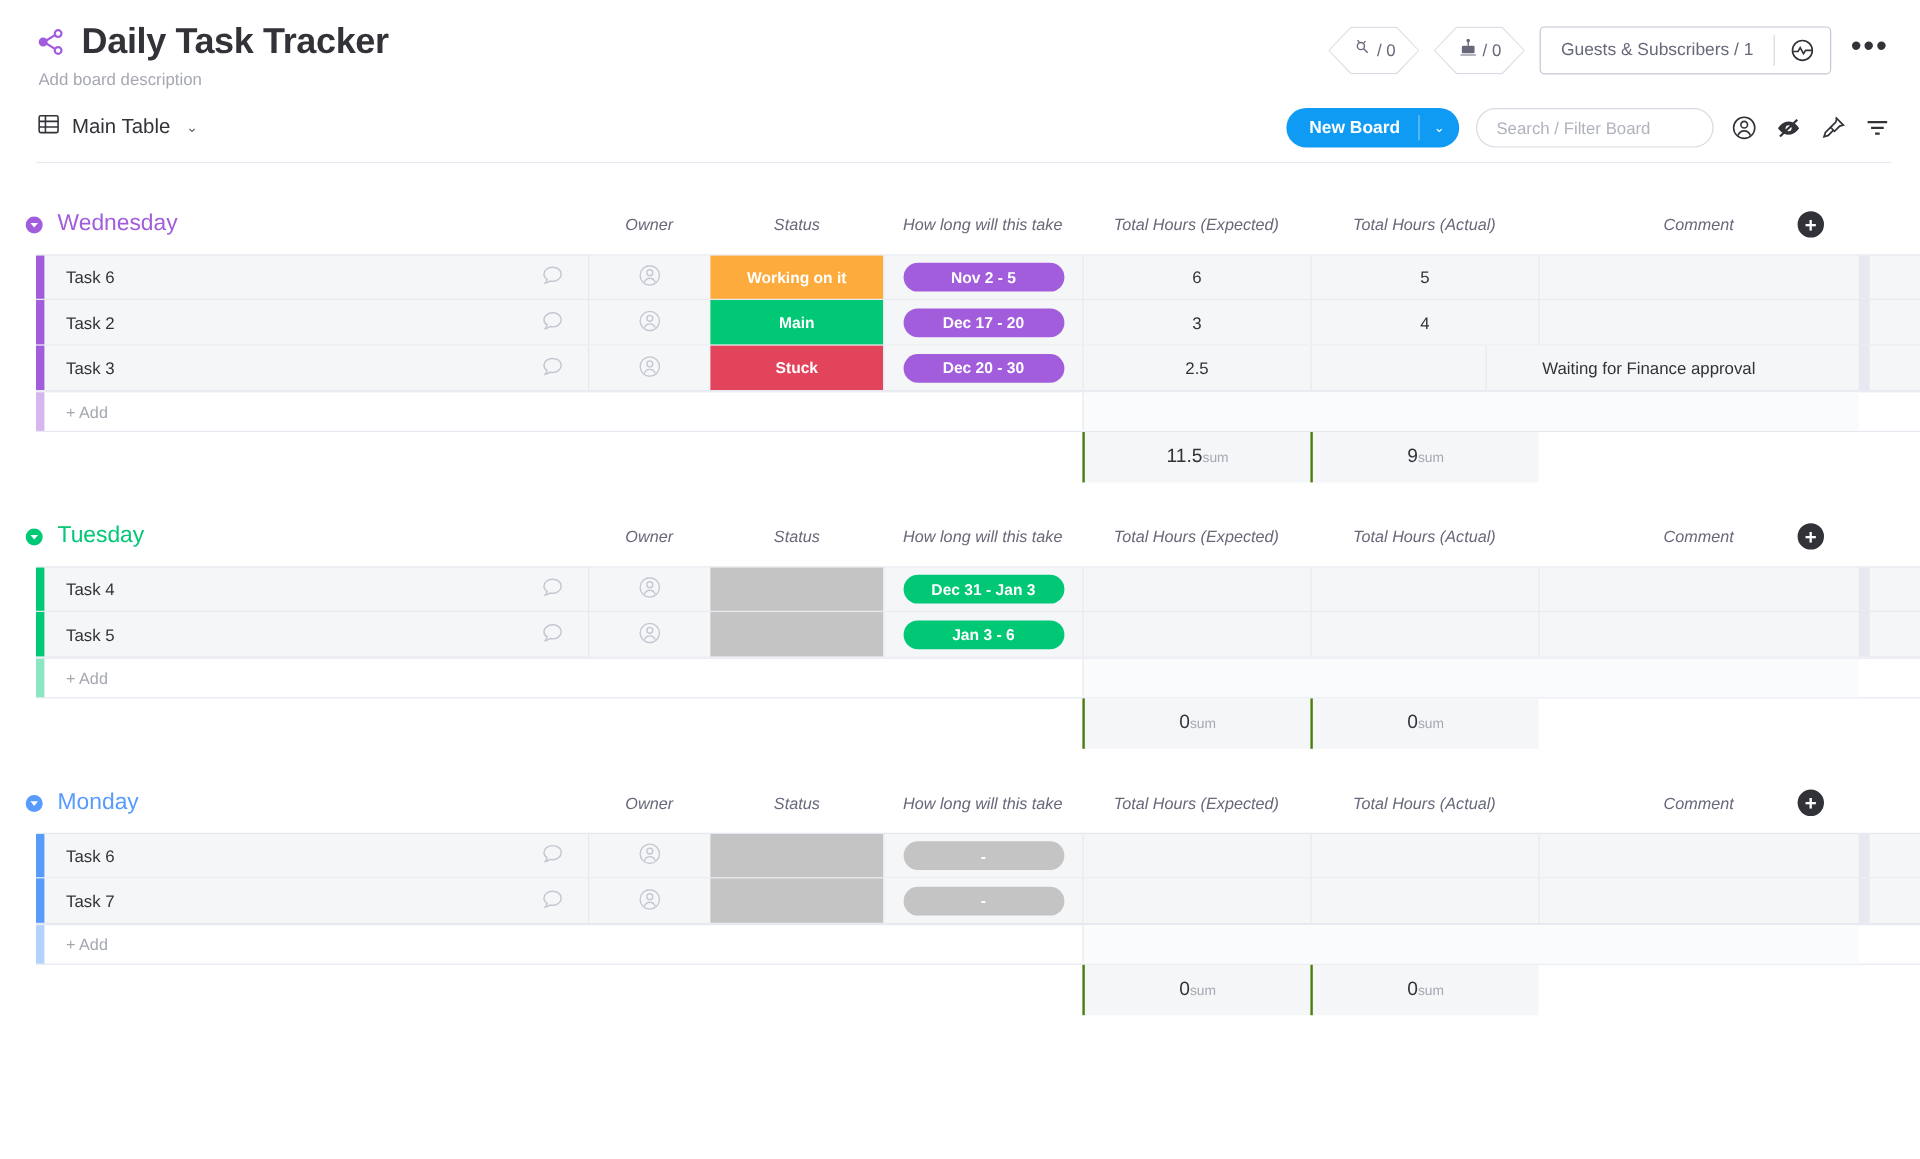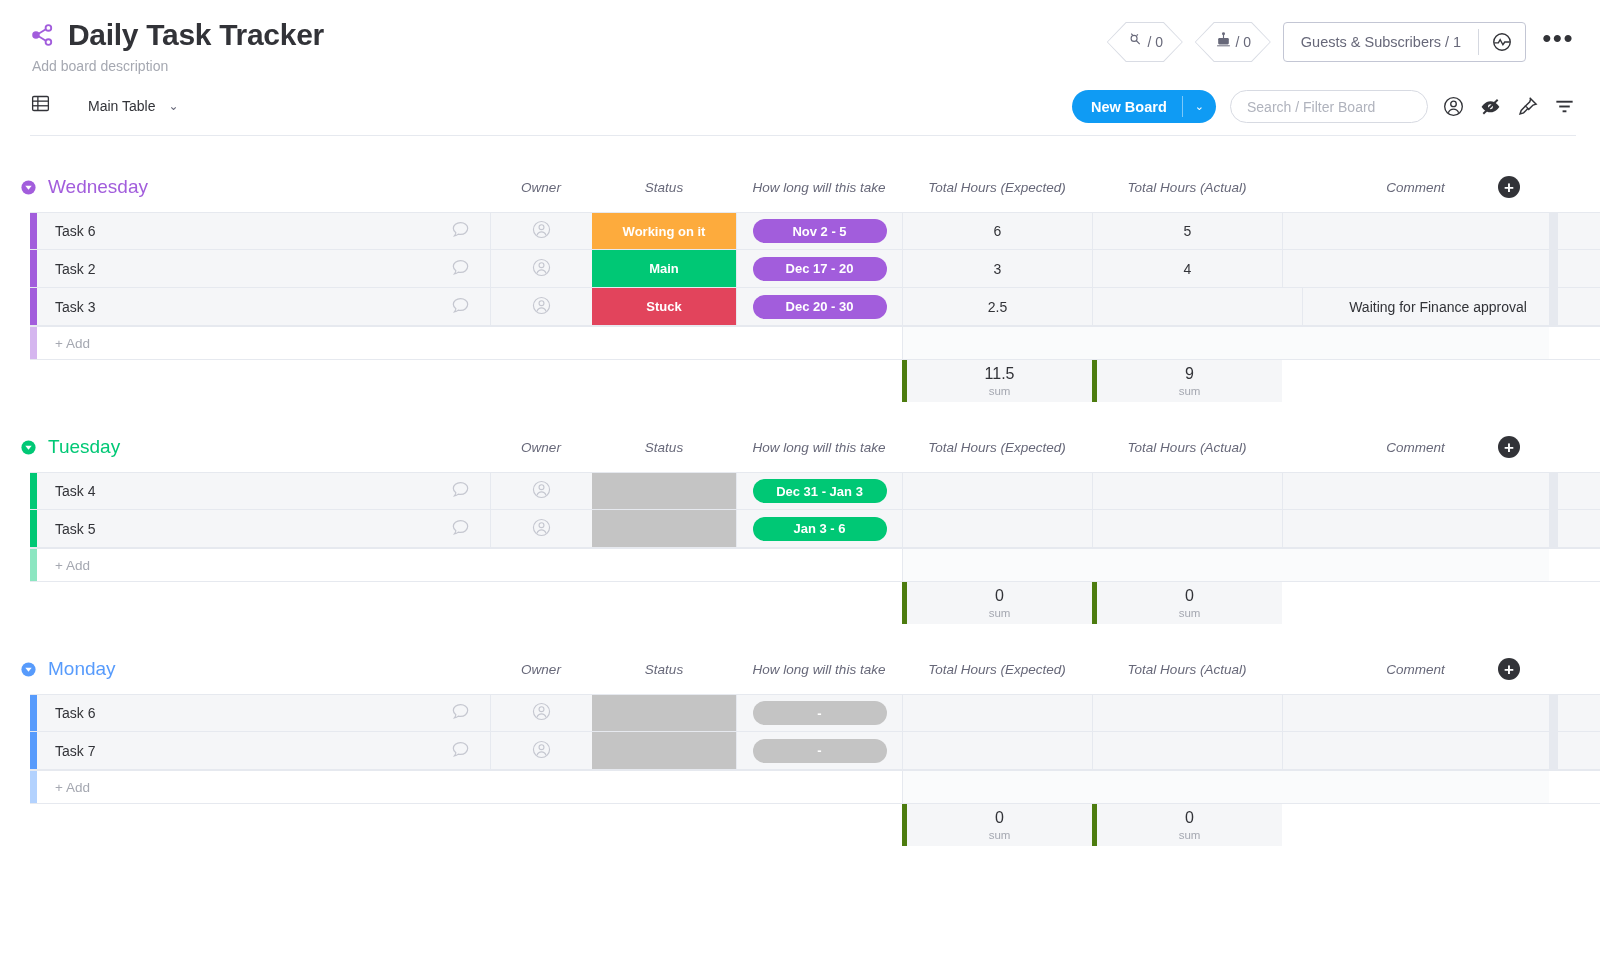--- a/index.html
+++ b/index.html
@@ -56,21 +56,21 @@
   }
 
   
   .toolbar {
     position: relative; margin: 14px 24px 0 30px; padding-bottom: 12px;
     border-bottom: 1px solid #e6e9ef;
     display: flex; align-items: center; height: 48px;
   }
   .view-tab { display: flex; align-items: center; gap: 9px; cursor: pointer; }
   .view-tab svg { width: 21px; height: 21px; }
-  .view-tab-label { font-size: 14px; color: #323338; margin-left: 28px; }
+  .view-tab-label { font-size: 17px; color: #323338; }
   .chev { font-size: 12px; color: #676879; margin-left: 4px; }
 
   .toolbar-right {
     position: absolute; right: 0; top: 2px;
     display: flex; align-items: center; gap: 14px;
   }
   .new-task {
     display: flex; align-items: stretch; height: 33px;
     background: #0f9bf4; border-radius: 17px; overflow: hidden; cursor: pointer;
   }
@@ -157,22 +157,22 @@
   .addrow-bar { width: 7px; height: 100%; flex: none; opacity: .45; }
   .addrow-label { position: absolute; left: 25px; font-size: 13.5px; color: #a5a8b1; }
   .addrow-fill {
     position: absolute; top: 0; height: 100%;
     background: #fafbfc; border-left: 1px solid #e6e9ef;
   }
 
   .sumrow { position: relative; height: 42px; margin-left: 30px; }
   .sumcell {
     position: absolute; top: 0; height: 100%;
-    background: #f5f6f8; border-left: 5px solid #4d7c0f;
-    display: flex; flex-direction: column; align-items: center; justify-content: center;
+    background: #f5f6f8; border-left: 2px solid #4d7c0f;
+    display: flex; flex-direction: row; align-items: center; justify-content: center;
   }
   .sumval { font-size: 16px; color: #323338; line-height: 1.1; }
   .sumlbl { font-size: 11.5px; color: #a5a8b1; margin-top: 2px; }
 </style>
 </head>
 <body>
 
 <div class="board-header">
   <div class="title-row">
     <span class="share-icon">
@@ -367,21 +367,21 @@
               </svg></span>
           </div>
           <div class="cell" style="left:562px;width:144px;border-left:none">
             <div class="status-chip" style="background:#e2445c">Stuck</div>
           </div>
           <div class="cell cell-plain" style="left:706px;width:166px">
             <div class="timeline-pill" style="background:#a25ddc">Dec 20 - 30</div>
           </div>
           <div class="cell cell-plain" style="left:872px;width:190px">2.5</div>
           <div class="cell cell-plain" style="left:1062px;width:190px"></div>
-          <div class="cell cell-plain" style="left:1272px;width:271px">Waiting for Finance approval</div>
+          <div class="cell cell-plain" style="left:1208px;width:271px">Waiting for Finance approval</div>
           <div class="cell cell-plain" style="left:1519px;width:9px;background:#e6e9ef"></div>
         </div>
         <div class="addrow">
           <div class="addrow-bar" style="background:#a25ddc"></div>
           <div class="addrow-label">+ Add</div>
           <div class="addrow-fill" style="left:872px;width:647px"></div>
         </div>
       </div>
       <div class="sumrow">
         <div class="sumcell" style="left: 872px; width: 190px;">

